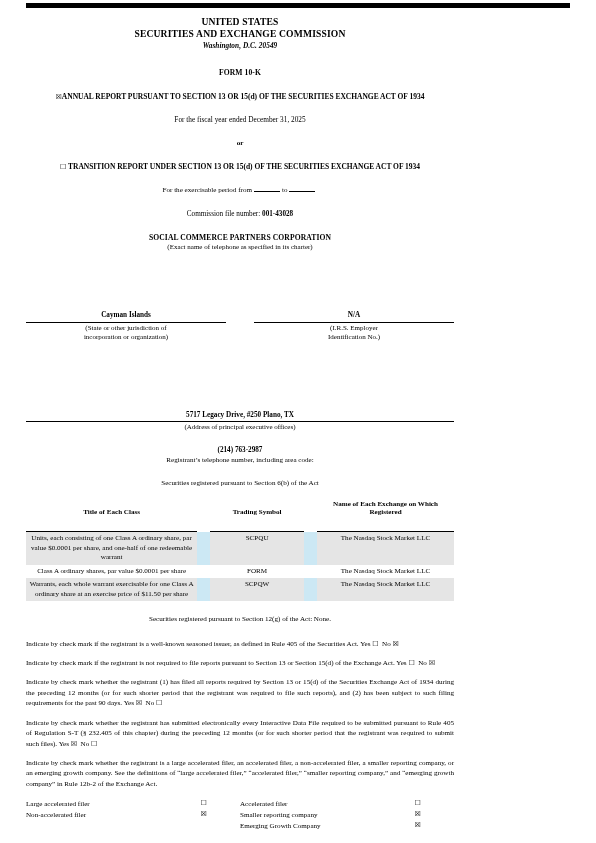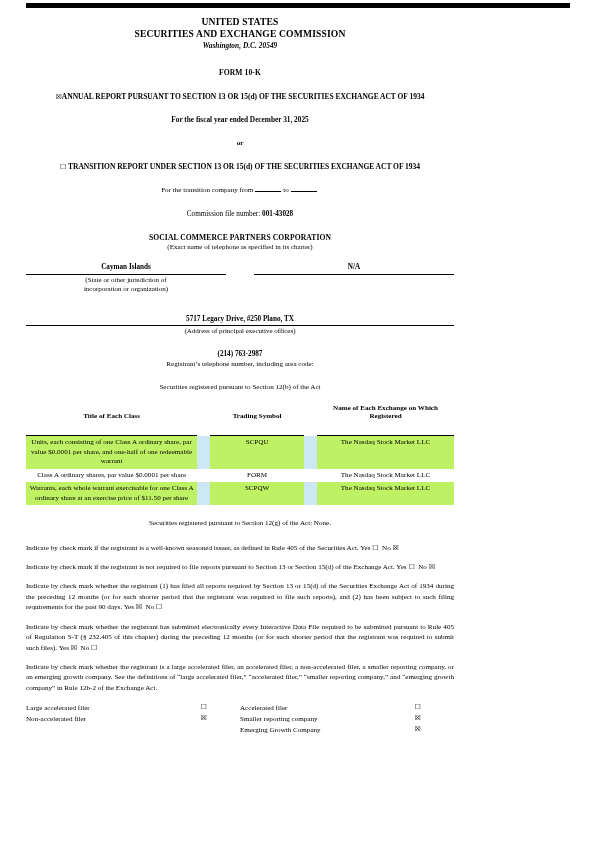--- a/index.html
+++ b/index.html
@@ -59,21 +59,21 @@
     font-size: 7.6px;
     letter-spacing: 0.1px;
   }
   .actline {
     font-weight: bold;
     font-size: 7.5px;
     letter-spacing: -0.02px;
     text-align: center;
   }
   .fyline {
-    font-weight: bold;
+    font-weight: normal;
     font-size: 7.3px;
   }
   .orline {
     font-size: 7.1px;
     font-weight: bold;
   }
   .plain-ctr {
     text-align: center;
     font-size: 7.1px;
   }
@@ -100,20 +100,21 @@
   }
   
   .twocol {
     display: flex;
     width: 100%;
     gap: 28px;
   }
   .twocol > div {
     flex: 1 1 0;
     text-align: center;
+    margin-top: 48px;
   }
   .cellval {
     font-weight: bold;
     font-size: 7.2px;
     padding-bottom: 1px;
   }
   .ruled {
     border-bottom: 1.4px solid #000;
   }
   .cellcap {
@@ -141,21 +142,21 @@
     border-bottom: none;
     padding: 0;
   }
   .sec-table td {
     font-size: 7.1px;
     text-align: center;
     vertical-align: top;
     padding: 2px 3px 2px 3px;
     line-height: 1.34;
   }
-  .row-shade td { background: #bef264; }
+  .row-shade td { background: #e5e5e5; }
   .row-shade td.spacer { background: #cce8f4; }
   
   .para {
     font-size: 7.1px;
     text-align: justify;
     line-height: 1.47;
   }
   .cb {
     font-family: "DejaVu Sans", sans-serif;
     font-size: 7.0px;
@@ -215,21 +216,21 @@
     <div class="gap-b"></div>
 
     <div class="actline">
       <span class="cb">☐</span>
       <span>TRANSITION REPORT UNDER SECTION 13 OR 15(d) OF THE SECURITIES EXCHANGE ACT OF 1934</span>
     </div>
 
     <div class="gap-b"></div>
 
     <div class="plain-ctr">
-      <span>For the transition company from</span><span class="blankfill"></span><span>to</span><span class="blankfill"></span>
+      <span>For the exercisable period from</span><span class="blankfill"></span><span>to</span><span class="blankfill"></span>
     </div>
 
     <div class="gap-b"></div>
 
     <div class="cfn">
       <span>Commission file number:</span>
       <span class="b">001-43028</span>
     </div>
 
     <div class="gap-b"></div>
@@ -244,41 +245,45 @@
         <div class="cellval">Cayman Islands</div>
         <div class="ruled"></div>
         <div class="cellcap">
           <div>(State or other jurisdiction of</div>
           <div>incorporation or organization)</div>
         </div>
       </div>
       <div>
         <div class="cellval">N/A</div>
         <div class="ruled"></div>
+        <div class="cellcap">
+          <div>(I.R.S. Employer</div>
+          <div>Identification No.)</div>
+        </div>
       </div>
     </div>
 
     <div class="gap-f"></div>
 
     <div class="twocol">
       <div>
         <div class="cellval">5717 Legacy Drive, #250 Plano, TX</div>
         <div class="ruled"></div>
         <div class="cellcap">(Address of principal executive offices)</div>
       </div>
     </div>
 
     <div class="gap-b"></div>
 
     <div class="ctr" style="font-weight:bold;font-size:7.2px;">(214) 763-2987</div>
     <div class="plain-ctr">Registrant’s telephone number, including area code:</div>
 
     <div class="gap-b"></div>
 
-    <div class="plain-ctr">Securities registered pursuant to Section 12(b) of the Act</div>
+    <div class="plain-ctr">Securities registered pursuant to Section 6(b) of the Act</div>
 
     <div class="gap-c"></div>
 
     <table class="sec-table">
       <colgroup>
         <col style="width:40%">
         <col style="width:3%">
         <col style="width:22%">
         <col style="width:3%">
         <col style="width:32%">

